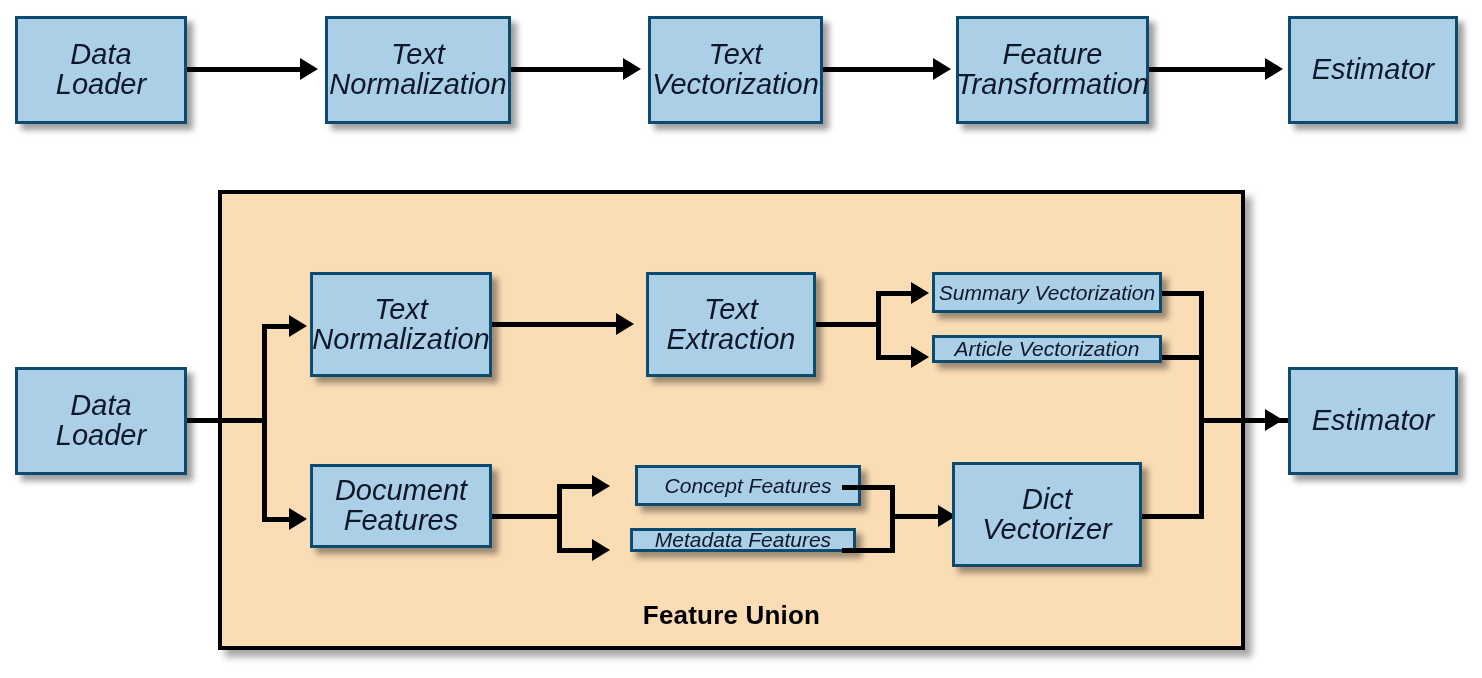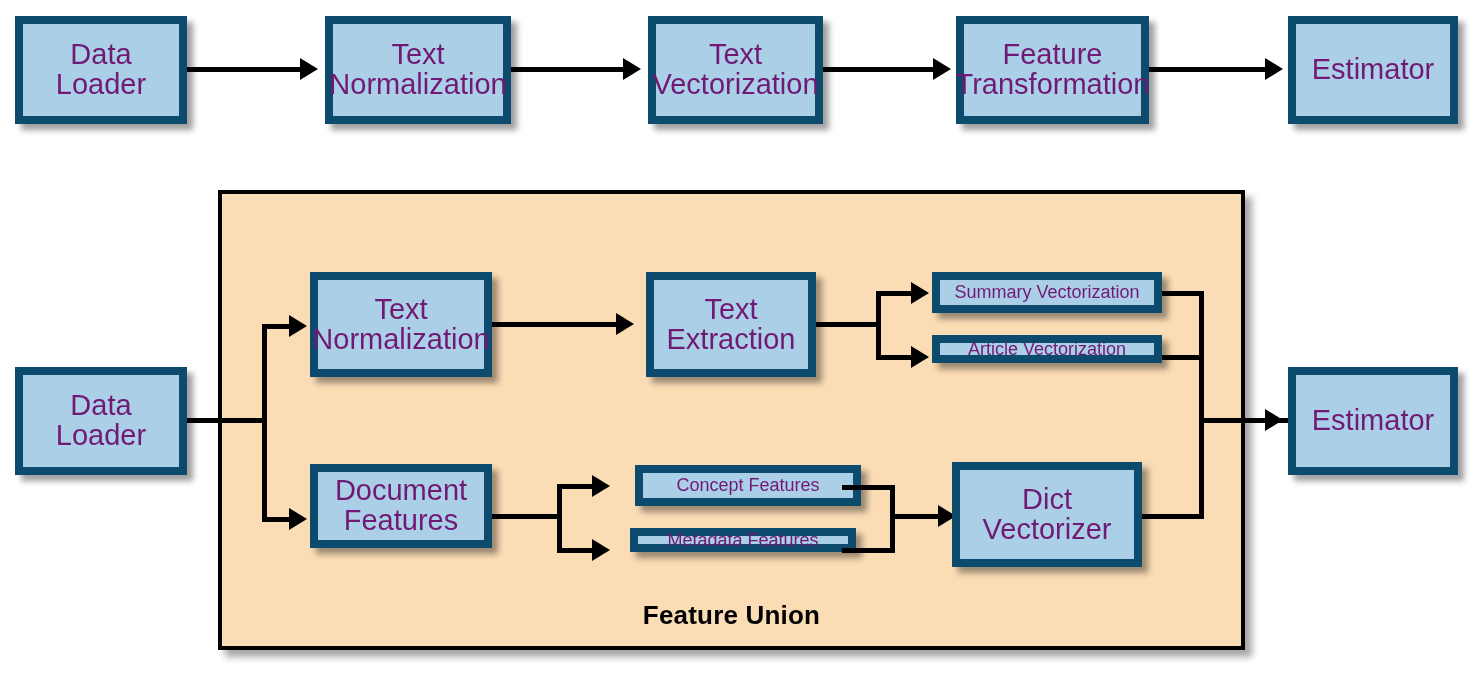--- a/index.html
+++ b/index.html
@@ -20,34 +20,35 @@
     color:#000000;
     white-space:nowrap;
     text-align:center;
     letter-spacing:.2px;
   }
 
   
   .box{
     position:absolute;
     background:#aacfe6;
-    border:8px solid #0c4a6e;
+    border:3px solid #0c4a6e;
     box-sizing:border-box;
     box-shadow:6px 6px 6px rgba(0,0,0,0.38);
     display:flex;
     align-items:center;
     justify-content:center;
     text-align:center;
-    color:#701a75;
+    color:#0f172a;
     line-height:1.03;
     white-space:pre-line;
     font-stretch:condensed;
+    font-style:italic;
   }
   .box.big{font-size:29px;}
-  .box.small{font-size:18px;}
+  .box.small{font-size:21px;}
 
   
   .h{position:absolute;height:5px;background:#000;}
   .v{position:absolute;width:5px;background:#000;}
   .arw{
     position:absolute;
     width:0;height:0;
     border-top:11px solid transparent;
     border-bottom:11px solid transparent;
     border-left:18px solid #000;

